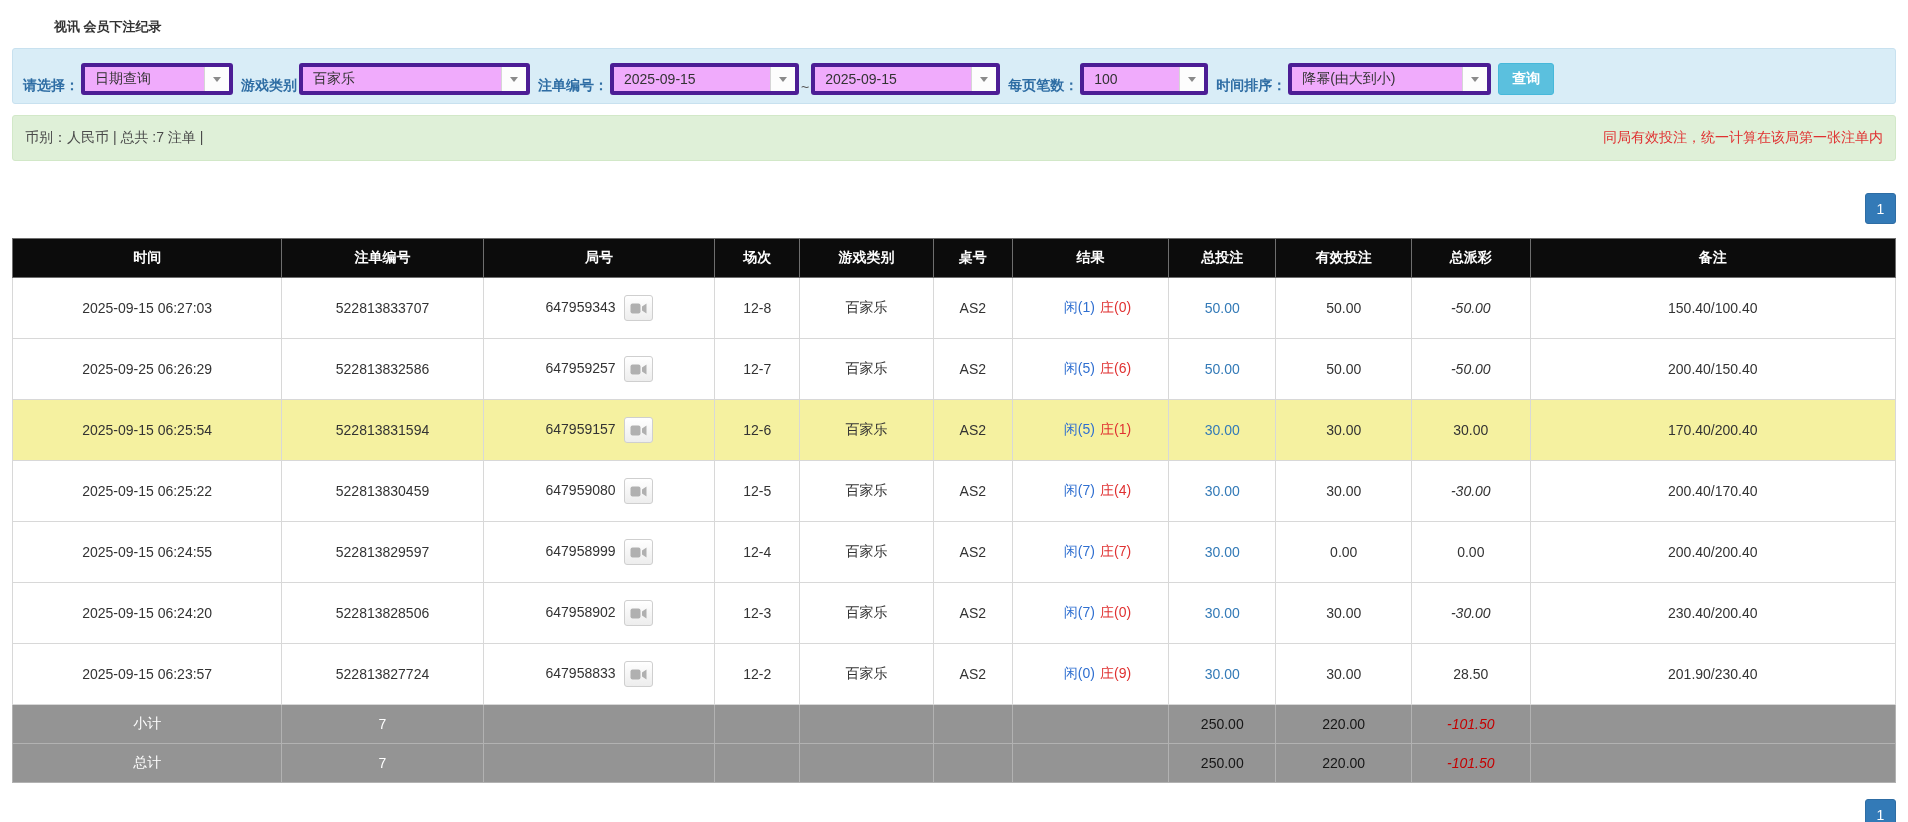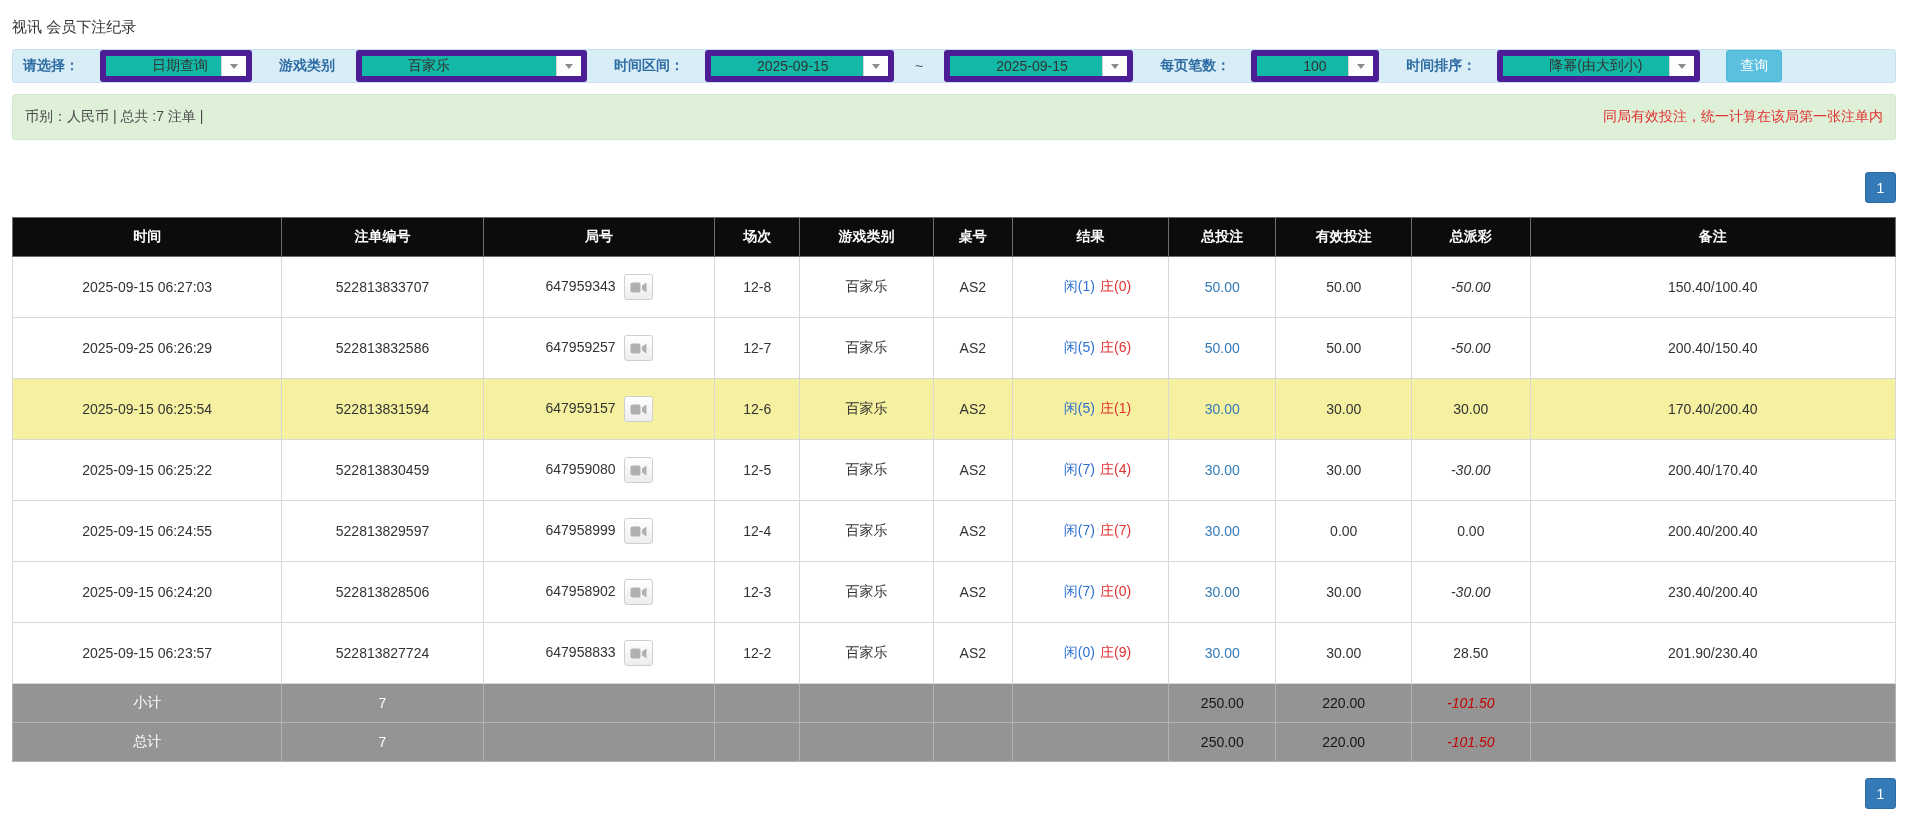--- a/index.html
+++ b/index.html
@@ -6,47 +6,46 @@
   html, body { background: #fff; }
   body {
     font-family: "Liberation Sans", "DejaVu Sans", sans-serif;
     color: #333;
     padding: 14px 12px 18px;
     min-width: 1880px;
   }
   .page { width: 100%; }
 
   
-  .page-title { font-size: 15px; font-weight: 400; color: #333; padding: 4px 0 12px; }
+  .page-title { font-size: 13px; font-weight: 700; color: #333; padding: 4px 0 12px; margin-left: 42px; }
 
   
   .filter-bar {
     background: var(--filter-bg, #d9edf7);
     border: 1px solid #c8e1ef;
     border-radius: 3px;
     padding: 8px 10px;
     display: flex;
-    align-items: center;
-    gap: 21px;
-    height: 34px;
+    align-items: flex-end;
+    gap: 2px;
+    height: 56px;
   }
   .flabel { color: var(--label-blue, #2e6da4); font-weight: bold; font-size: 14px; white-space: nowrap; margin-left: 6px; }
   .flabel:first-child { margin-left: 0; }
   .tilde { color: #555; font-size: 14px; }
   .combo {
-    background: #14b8a6;
-    border: 6px solid #4c1d95;
+    background: #f0abfc;
+    border: 4px solid #4c1d95;
     border-radius: 3px;
     height: 32px;
     display: flex;
     align-items: center;
     overflow: hidden;
     font-size: 14px;
     color: #333;
-    padding-left: 36px;
   }
   .combo-text { flex: 1; padding: 0 10px; white-space: nowrap; overflow: hidden; }
   .combo-btn {
     width: 25px; height: 100%;
     border-left: 1px solid #d5d5d5;
     background: #fdfdfd;
     display: flex; align-items: center; justify-content: center;
     cursor: pointer;
   }
   .caret {
@@ -61,20 +60,21 @@
     background: var(--button-cyan, #5bc0de);
     border: 1px solid #46b8da;
     color: #fff;
     font-size: 14px;
     height: 32px;
     padding: 0 13px;
     border-radius: 3px;
     cursor: pointer;
     margin-left: 5px;
     font-family: inherit;
+    font-weight: bold;
   }
 
   
   .summary-bar {
     margin-top: 11px;
     background: var(--summary-bg, #dff0d8);
     border: 1px solid #d2e8c8;
     border-radius: 3px;
     padding: 13px 12px;
     display: flex;
@@ -174,21 +174,21 @@
     </div>
 
     <span class="flabel">游戏类别</span>
     <div class="combo w231">
       <span class="combo-text">百家乐</span>
       <span class="combo-btn">
           <i class="caret"></i>
         </span>
     </div>
 
-    <span class="flabel">时间区间：</span>
+    <span class="flabel">注单编号：</span>
     <div class="combo w189">
       <span class="combo-text">2025-09-15</span>
       <span class="combo-btn">
           <i class="caret"></i>
         </span>
     </div>
     <span class="tilde">~</span>
     <div class="combo w189">
       <span class="combo-text">2025-09-15</span>
       <span class="combo-btn">

